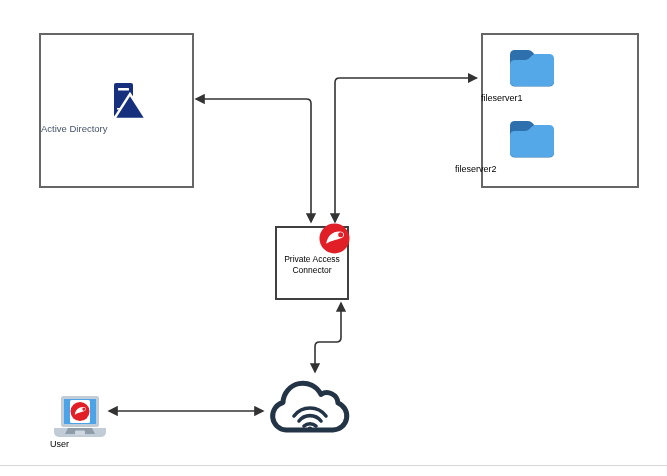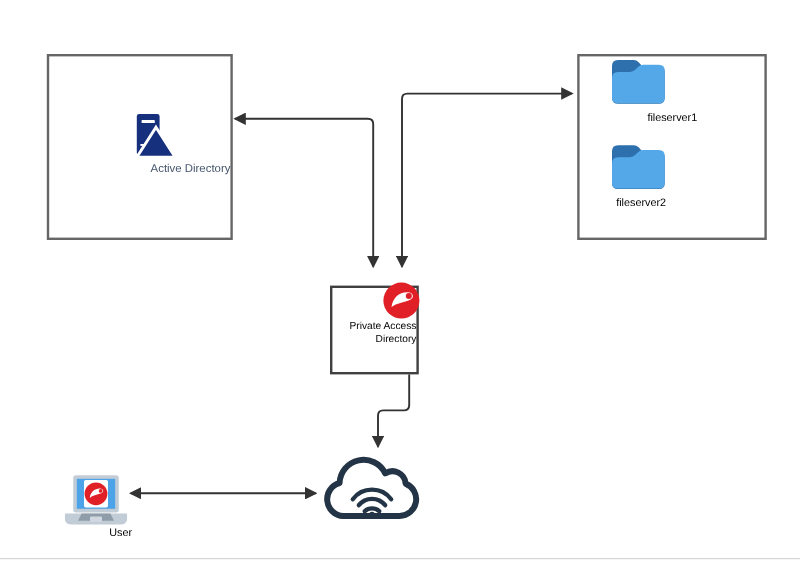--- a/index.html
+++ b/index.html
@@ -10,52 +10,51 @@
     position: relative;
     overflow: hidden;
   }
   .canvas { position: absolute; inset: 0; }
 
   .node-box {
     position: absolute;
     background: #ffffff;
     border: 2px solid #666666;
     box-sizing: border-box;
-    margin-top: 12px;
   }
   .ad-box    { left: 39px;  top: 33px; width: 155px; height: 155px; }
   .fs-box    { left: 481px; top: 33px; width: 158px; height: 155px; }
   .pac-box   {
     left: 275px; top: 226px; width: 74px; height: 74px;
     border: 2px solid #404040;
   }
 
   .icon-abs { position: absolute; }
 
   .node-label {
     position: absolute;
-    text-align: right;
+    text-align: left;
     font-size: 9px;
     line-height: 11px;
     color: #000000;
     white-space: nowrap;
   }
   .ad-label {
     left: 0; right: 0; top: 88px;
     font-size: 9.5px;
     color: #44546a;
   }
   .fs1-label { left: 481px; top: 93px;  width: 100px; }
   .fs2-label { left: 455px; top: 164px; width: 100px; }
   .user-label { left: 50px; top: 439px; width: 60px; }
 
   .pac-label {
     position: absolute;
     left: 0; right: 0; top: 26px;
-    text-align: right;
+    text-align: center;
     font-size: 8.5px;
     line-height: 11px;
     color: #000000;
   }
   .pac-logo {
     position: absolute;
     right: -3px; top: -5px;
     width: 31px; height: 31px;
   }
 
@@ -116,21 +115,21 @@
   <div class="node-label fs2-label">fileserver2</div>
 
   <div class="node-box pac-box">
     <svg class="pac-logo" viewBox="0 0 32 32" xmlns="http://www.w3.org/2000/svg">
       <circle cx="16" cy="16" r="15.5" fill="#e01f26"></circle>
       <path d="M7.5 21.5 C8.5 13.5 14 8.5 21.5 8.8 C26.5 9 27.5 13.8 23.2 15.4 C17.2 17.6 11 18.5 7.5 21.5 Z" fill="#ffffff"></path>
       <circle cx="22.4" cy="12.1" r="2.6" fill="#e01f26"></circle>
     </svg>
     <div class="pac-label">
       <div>Private Access</div>
-      <div>Directory</div>
+      <div>Connector</div>
     </div>
   </div>
 
   <svg class="icon-abs" style="left:266px; top:375px;" width="88" height="64" viewBox="0 0 88 64" xmlns="http://www.w3.org/2000/svg">
     <path d="M20 55 A14 14 0 0 1 17 27.5 A20 20 0 0 1 55 19.5 A11 11 0 0 1 72 28 A14 14 0 0 1 67 55 Z" fill="#ffffff" stroke="#243447" stroke-width="5" stroke-linejoin="round"></path>
     <g fill="none" stroke="#243447" stroke-width="3.6" stroke-linecap="round">
       <path d="M28 41 A20 20 0 0 1 60 41"></path>
       <path d="M33 46 A14 14 0 0 1 55 46"></path>
       <path d="M38 51 A9 9 0 0 1 50 51"></path>
       <circle cx="44" cy="53.8" r="1.2" fill="#243447" stroke-width="2.2"></circle>

